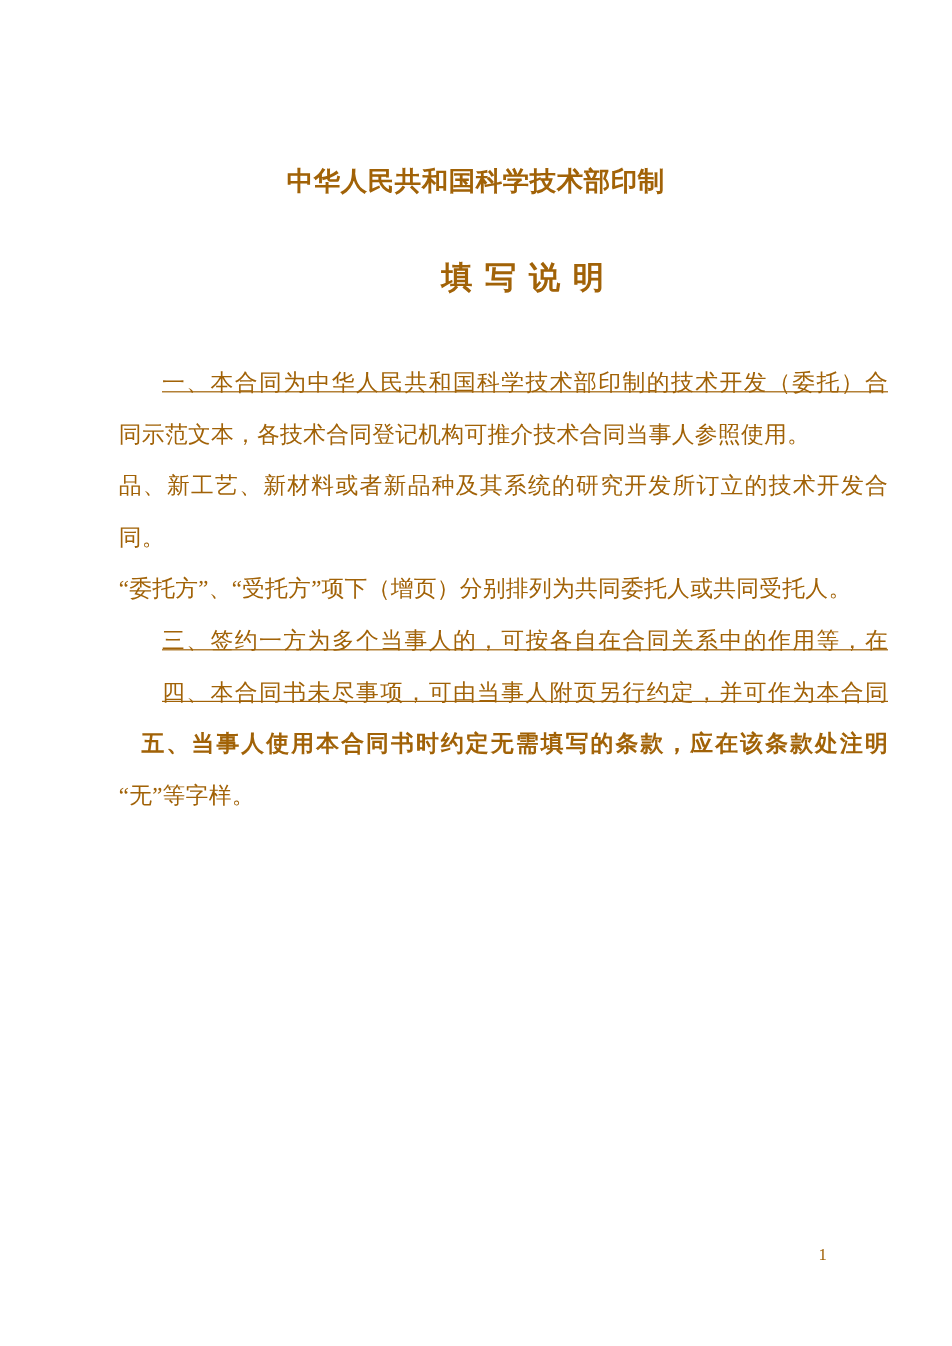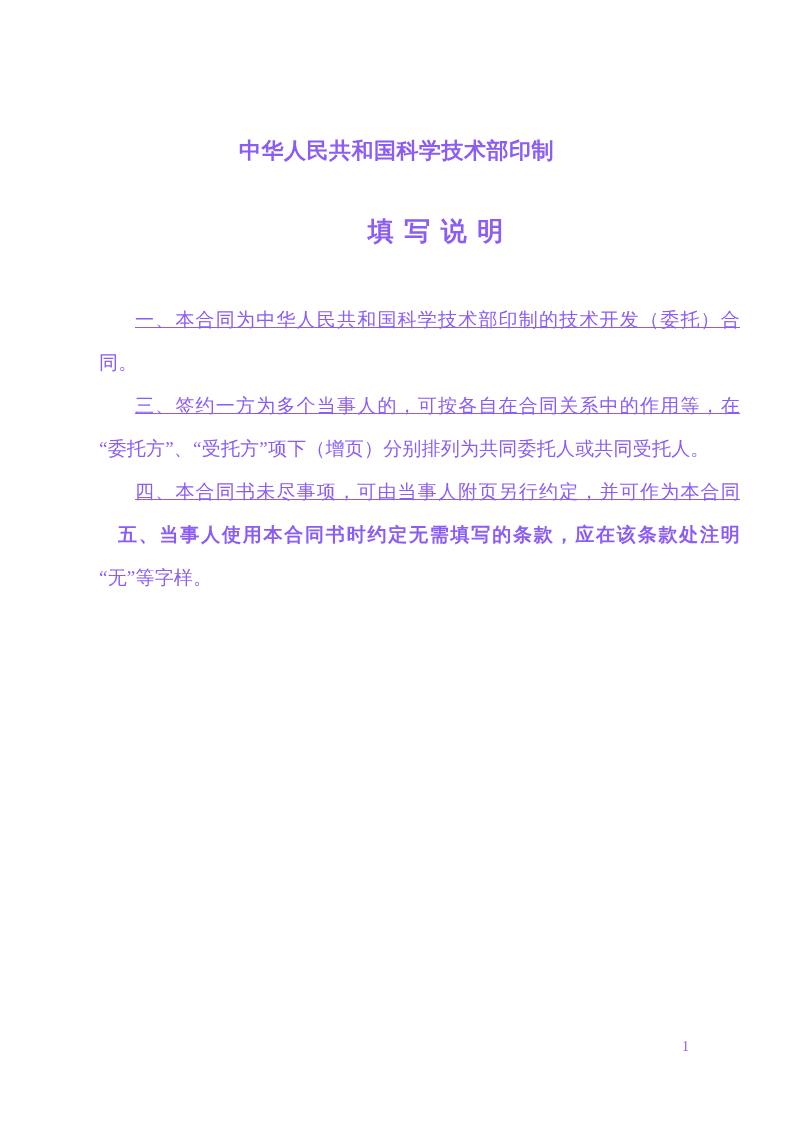--- a/index.html
+++ b/index.html
@@ -5,21 +5,21 @@
   html, body {
     margin: 0;
     padding: 0;
     background: #ffffff;
   }
   .page {
     position: relative;
     width: 793px;
     height: 1122px;
     background: #ffffff;
-    color: #8b5cf6;
+    color: #a16207;
     font-family: "Liberation Serif", "DejaVu Serif", serif;
     overflow: hidden;
   }
   .publisher-line {
     position: absolute;
     top: 137px;
     left: 0;
     width: 100%;
     text-align: center;
     font-size: 22px;
@@ -84,29 +84,31 @@
 <div class="page">
 
   <div class="publisher-line">中华人民共和国科学技术部印制</div>
 
   <div class="doc-title">填 写 说 明</div>
 
   <div class="body-block">
 
     <div class="para">
       <div class="line jl ind">一、本合同为中华人民共和国科学技术部印制的技术开发（委托）合</div>
+      <div class="line">同示范文本，各技术合同登记机构可推介技术合同当事人参照使用。</div>
     </div>
 
     <div class="para">
+      <div class="line jl">品、新工艺、新材料或者新品种及其系统的研究开发所订立的技术开发合</div>
       <div class="line">同。</div>
     </div>
 
     <div class="para">
+      <div class="line">“委托方”、“受托方”项下（增页）分别排列为共同委托人或共同受托人。</div>
       <div class="line jl ind">三、签约一方为多个当事人的，可按各自在合同关系中的作用等，在</div>
-      <div class="line">“委托方”、“受托方”项下（增页）分别排列为共同委托人或共同受托人。</div>
     </div>
 
     <div class="para">
       <div class="line jl ind">四、本合同书未尽事项，可由当事人附页另行约定，并可作为本合同</div>
     </div>
 
     <div class="para">
       <div class="line jl ind-sm">五、当事人使用本合同书时约定无需填写的条款，应在该条款处注明</div>
       <div class="line">“无”等字样。</div>
     </div>

